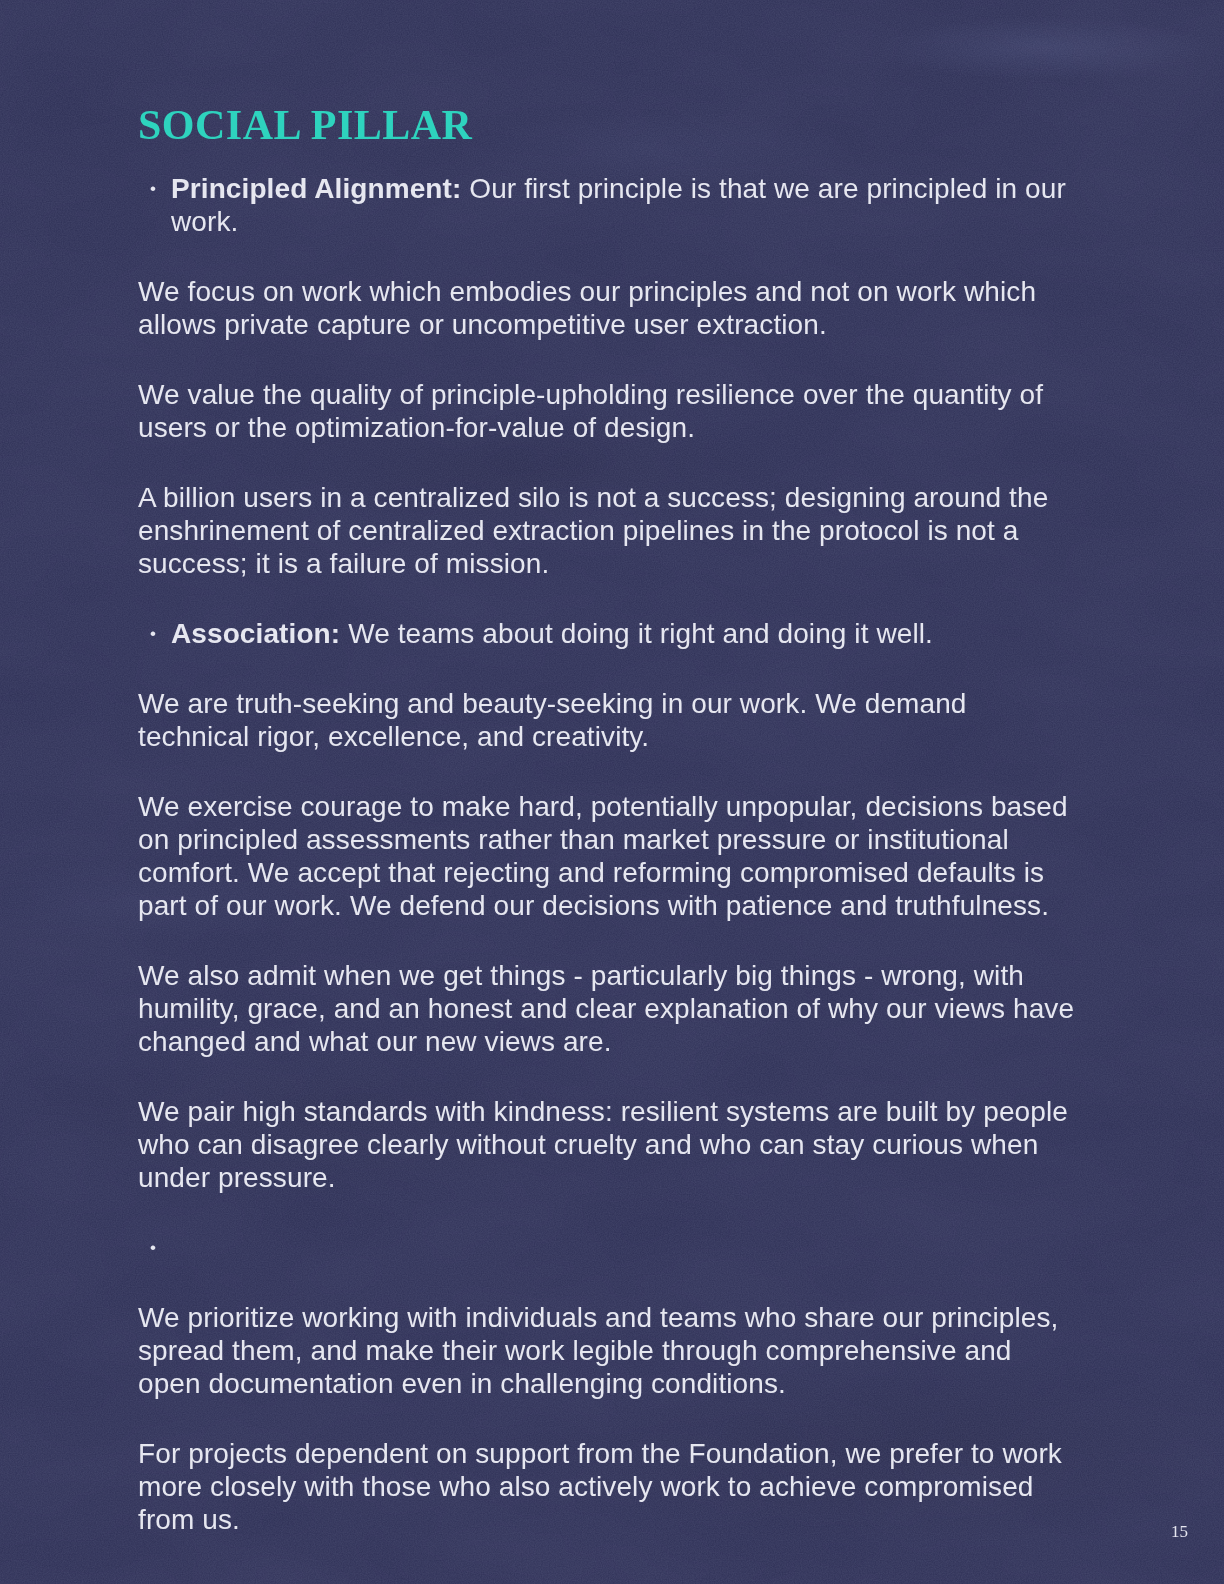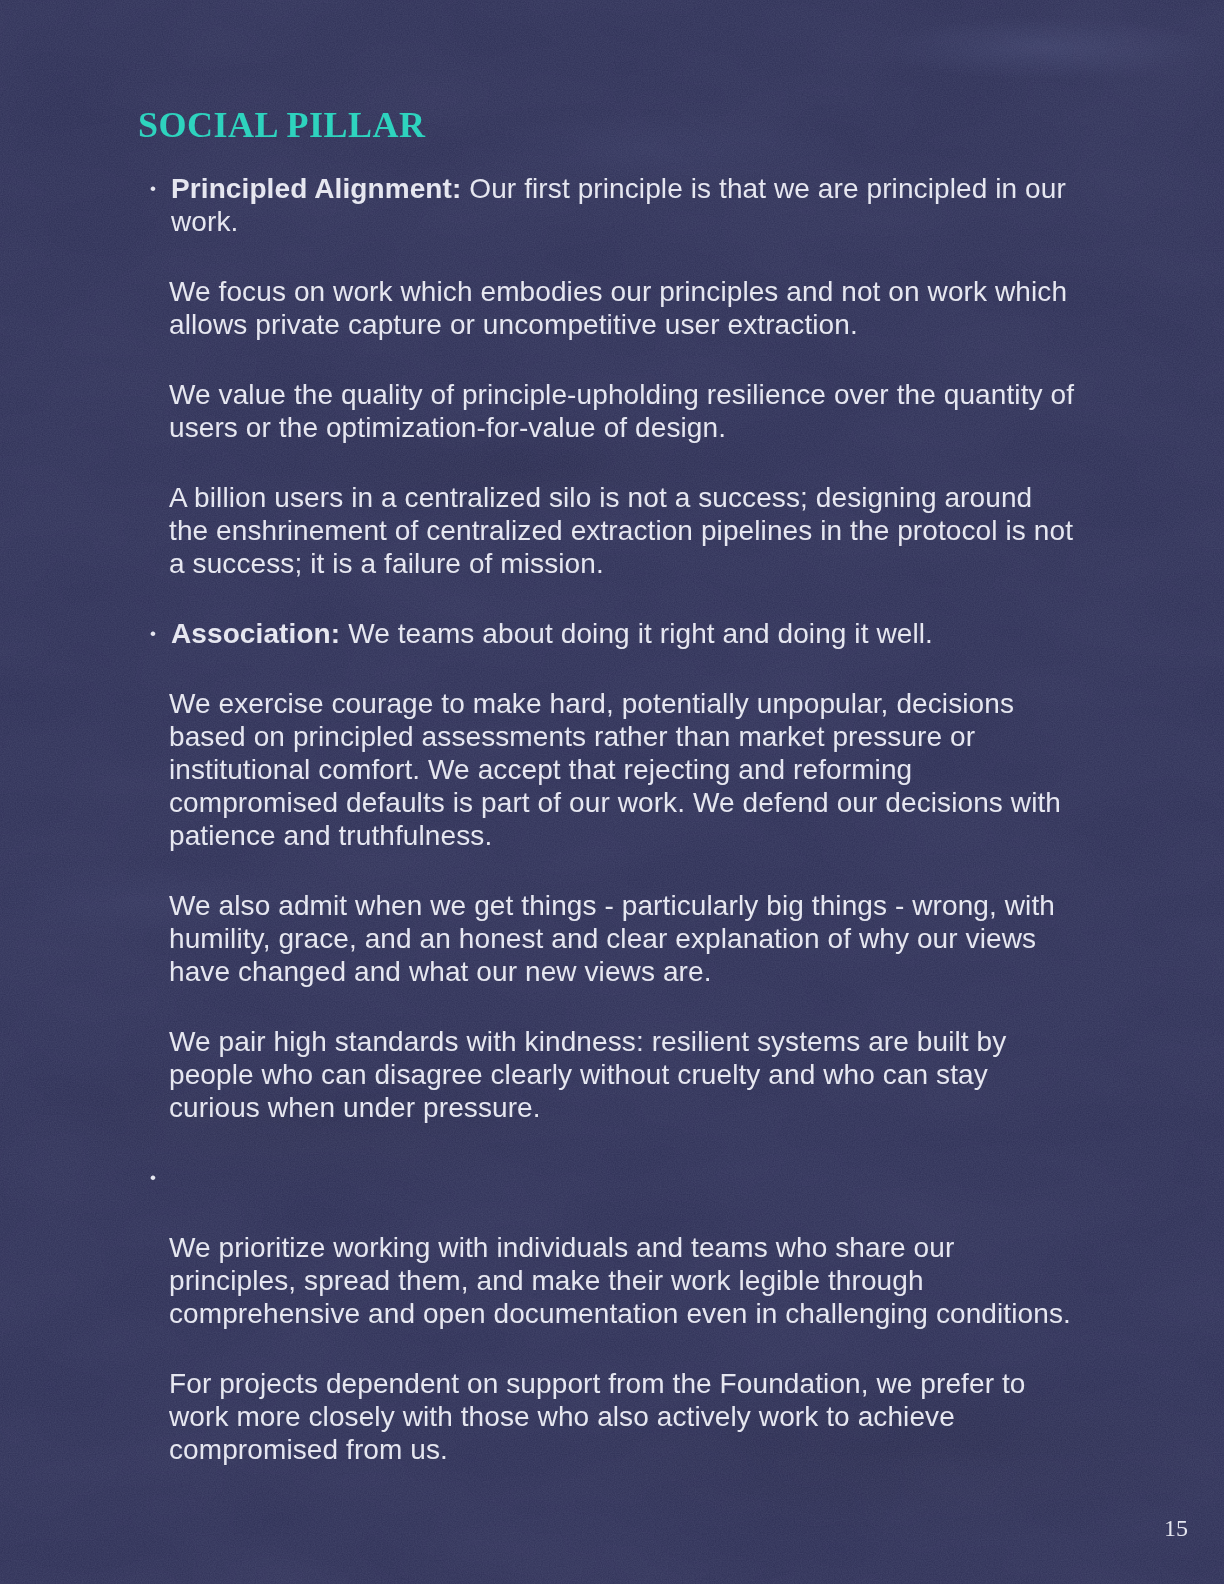--- a/index.html
+++ b/index.html
@@ -36,53 +36,53 @@
   }
   .content {
     position: absolute;
     left: 138px;
     top: 102px;
     width: 940px;
   }
   .heading {
     font-family: "Liberation Serif", serif;
     font-weight: 700;
-    font-size: 36px;
+    font-size: 42px;
     line-height: 46px;
     letter-spacing: 0.5px;
     color: var(--accent, #2ed3be);
     margin-bottom: 24px;
   }
   .para, .bullet-text {
     color: var(--fg, #e6e7f0);
     font-size: 28px;
     line-height: 33px;
     letter-spacing: 0.1px;
   }
-  .para { margin-top: 37px; margin-left: 31px; }
+  .para { margin-top: 37px; }
   .bullet-item {
     display: flex;
     margin-top: 37px;
     margin-left: 12px;
   }
   #blocks > :first-child { margin-top: 0; }
   .bullet-dot {
     flex: none;
     width: 21px;
     font-size: 17px;
     line-height: 33px;
     color: var(--fg, #e6e7f0);
   }
   .bullet-text strong { font-weight: 700; }
   .page-number {
     position: absolute;
     right: 36px;
     bottom: 42px;
     font-family: "Liberation Serif", serif;
-    font-size: 24px;
+    font-size: 17px;
     color: var(--fg, #e6e7f0);
   }
 </style>
 </head>
 <body>
 
 <div class="page" style="--bg: #2c2e54; --accent: #2ed3be; --fg: #e6e7f0;">
   <div class="smudges"></div>
   <svg class="texture" xmlns="http://www.w3.org/2000/svg" aria-hidden="true">
     <filter id="grainFine" x="0" y="0" width="100%" height="100%">
@@ -104,20 +104,21 @@
           <span class="bullet-dot">•</span>
           <p class="bullet-text"><strong>Principled Alignment:</strong> <span>Our first principle is that we are principled in our work.</span></p>
         </div>
         <p class="para">We focus on work which embodies our principles and not on work which allows private capture or uncompetitive user extraction.</p>
         <p class="para">We value the quality of principle-upholding resilience over the quantity of users or the optimization-for-value of design.</p>
         <p class="para">A billion users in a centralized silo is not a success; designing around the enshrinement of centralized extraction pipelines in the protocol is not a success; it is a failure of mission.</p>
         <div class="bullet-item">
           <span class="bullet-dot">•</span>
           <p class="bullet-text"><strong>Association:</strong> <span>We teams about doing it right and doing it well.</span></p>
         </div>
+        <p class="para">We are truth-seeking and beauty-seeking in our work. We demand technical rigor, excellence, and creativity.</p>
         <p class="para">We exercise courage to make hard, potentially unpopular, decisions based on principled assessments rather than market pressure or institutional comfort. We accept that rejecting and reforming compromised defaults is part of our work. We defend our decisions with patience and truthfulness.</p>
         <p class="para">We also admit when we get things - particularly big things - wrong, with humility, grace, and an honest and clear explanation of why our views have changed and what our new views are.</p>
         <p class="para">We pair high standards with kindness: resilient systems are built by people who can disagree clearly without cruelty and who can stay curious when under pressure.</p>
         <div class="bullet-item">
           <span class="bullet-dot">•</span>
         </div>
         <p class="para">We prioritize working with individuals and teams who share our principles, spread them, and make their work legible through comprehensive and open documentation even in challenging conditions.</p>
         <p class="para">For projects dependent on support from the Foundation, we prefer to work more closely with those who also actively work to achieve compromised from us.</p>
       </div>
   </main>

